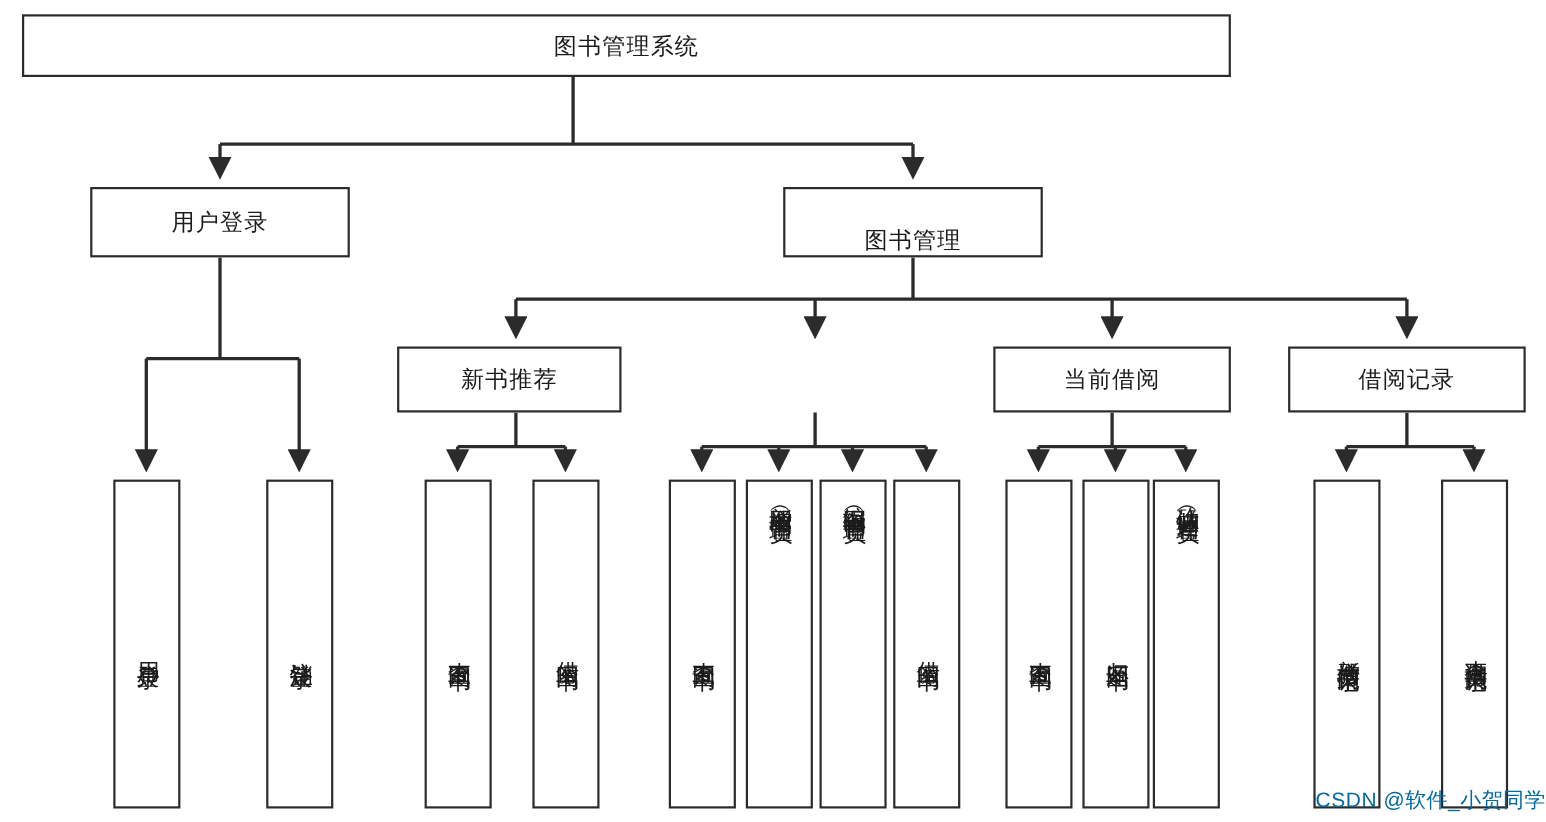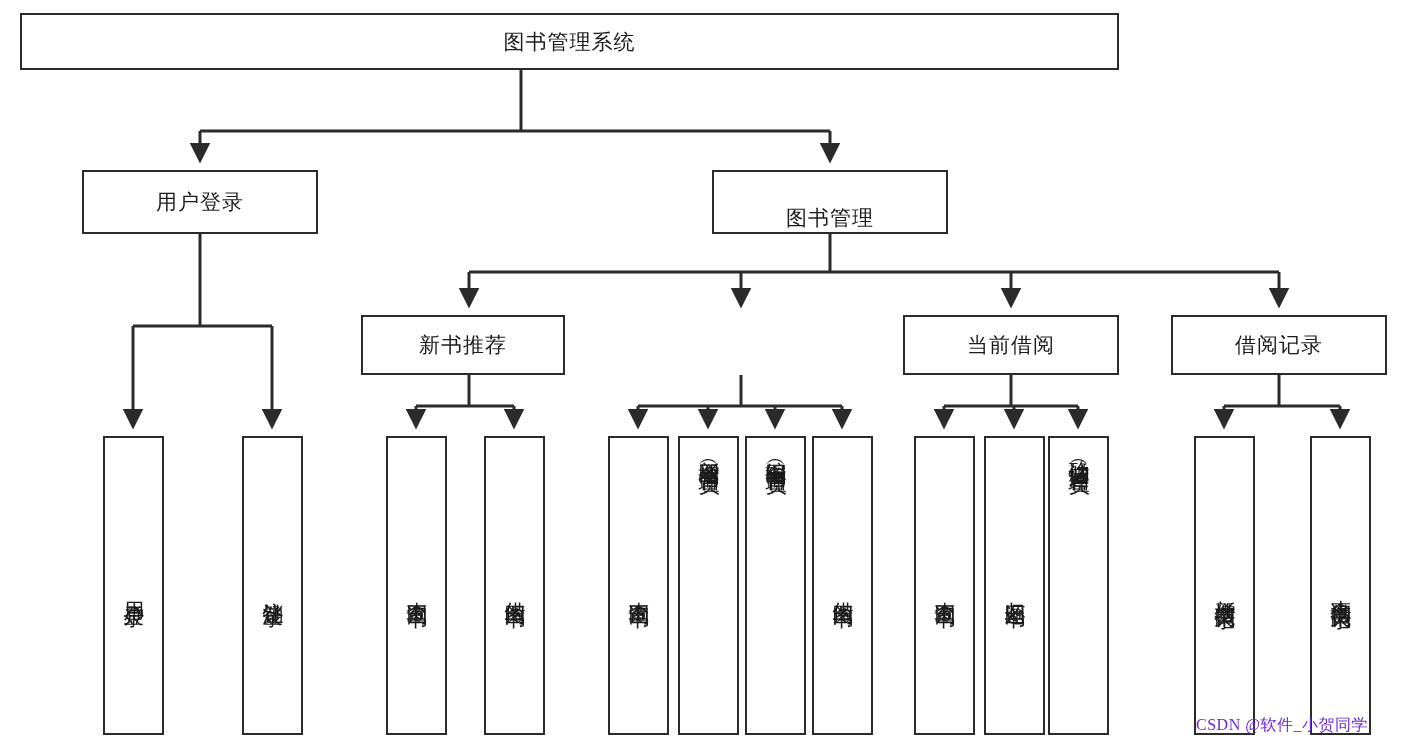--- a/index.html
+++ b/index.html
@@ -52,26 +52,25 @@
     line-height: 1.18;
     letter-spacing: 2px;
     white-space: nowrap;
     display: block;
   }
   .root-node {
     font-size: 22px;
   }
   .watermark {
     position: absolute;
-    color: #6d28d9;
-    font-size: 16px;
+    color: #0369a1;
+    font-size: 19px;
     letter-spacing: 0.5px;
     z-index: 5;
     white-space: nowrap;
-    font-family: Liberation Serif, serif;
   }
 </style>
 </head>
 <body>
 
 <div id="canvas">
 
   <svg id="edges" viewBox="0 0 1405 747" width="1405" height="747">
     <defs>
       <marker id="arrow" viewBox="0 0 12 12" refX="10" refY="6" markerWidth="7" markerHeight="7" orient="auto-start-reverse">

